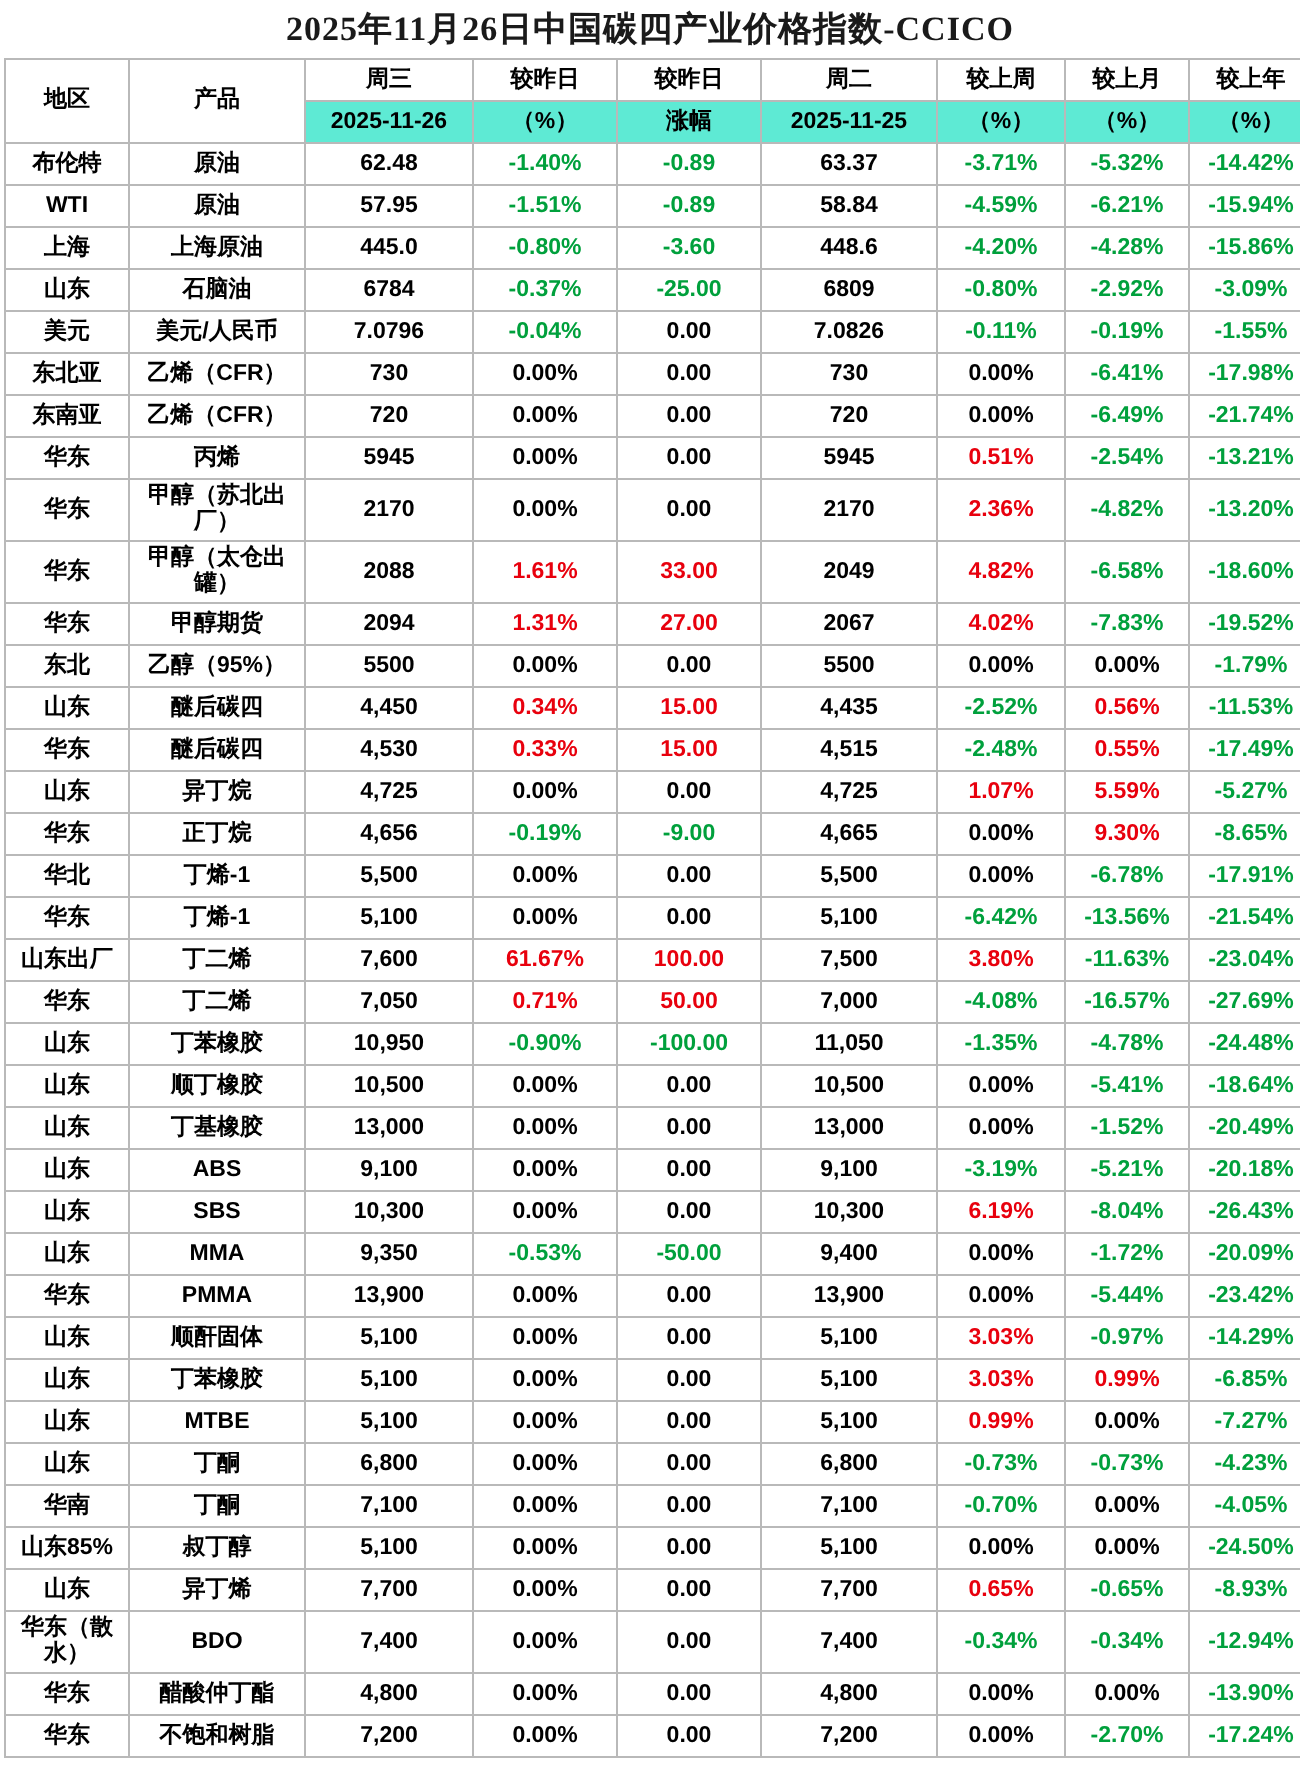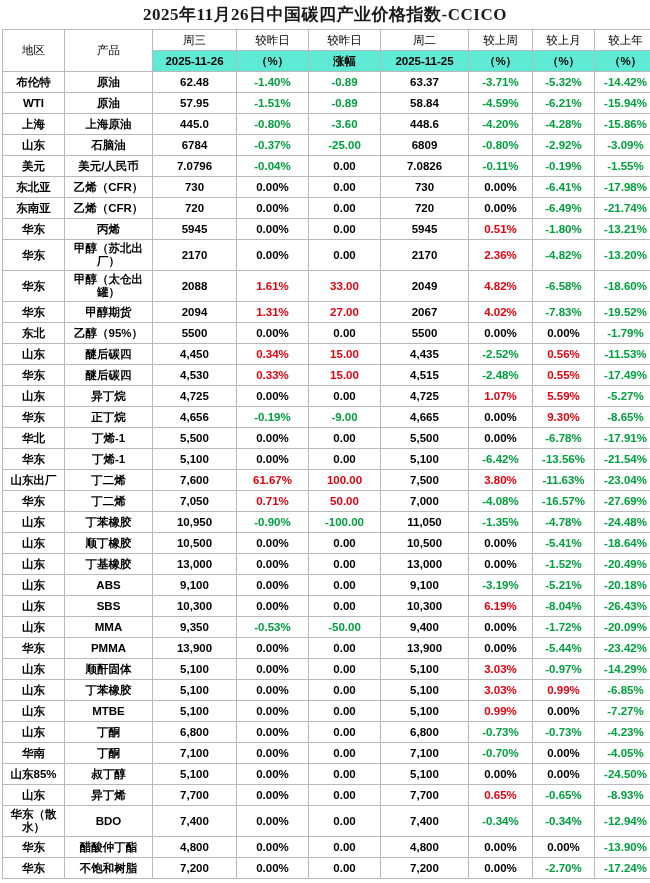--- a/index.html
+++ b/index.html
@@ -41,21 +41,21 @@
     font-family: "Liberation Sans", sans-serif;
     padding: 2px 3px;
     line-height: 13px;
     text-align: center;
     vertical-align: middle;
     height: 16px;
     word-break: break-all;
   }
   
   .hdr td {
-    font-weight: normal;
+    font-weight: bold;
     font-size: 12px;
     background: #ffffff;
     height: 20px;
   }
   .hdr-sub td {
     font-weight: bold;
     font-size: 11.5px;
     background: #5eead4;
   }
   td.region {
@@ -214,21 +214,21 @@
           <td class="pct down">-21.74%</td>
         </tr>
         <tr>
           <td class="region">华东</td>
           <td class="product">丙烯</td>
           <td class="num">5945</td>
           <td class="pct flat">0.00%</td>
           <td class="pct flat">0.00</td>
           <td class="num">5945</td>
           <td class="pct up">0.51%</td>
-          <td class="pct down">-1.80%</td>
+          <td class="pct down">-2.54%</td>
           <td class="pct down">-13.21%</td>
         </tr>
         <tr>
           <td class="region">华东</td>
           <td class="product">甲醇（苏北出厂）</td>
           <td class="num">2170</td>
           <td class="pct flat">0.00%</td>
           <td class="pct flat">0.00</td>
           <td class="num">2170</td>
           <td class="pct up">2.36%</td>

